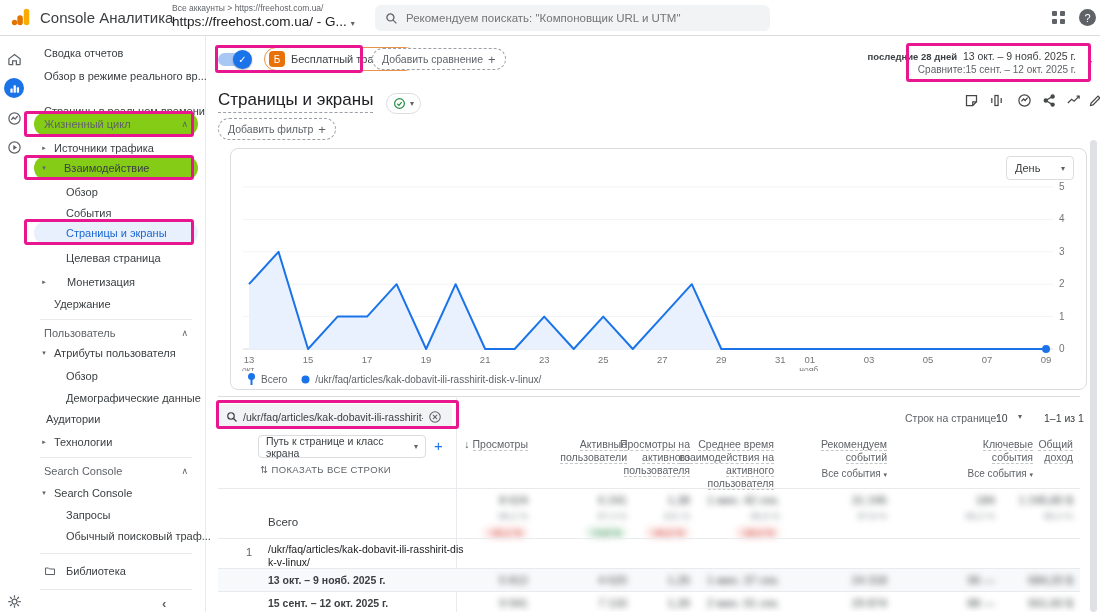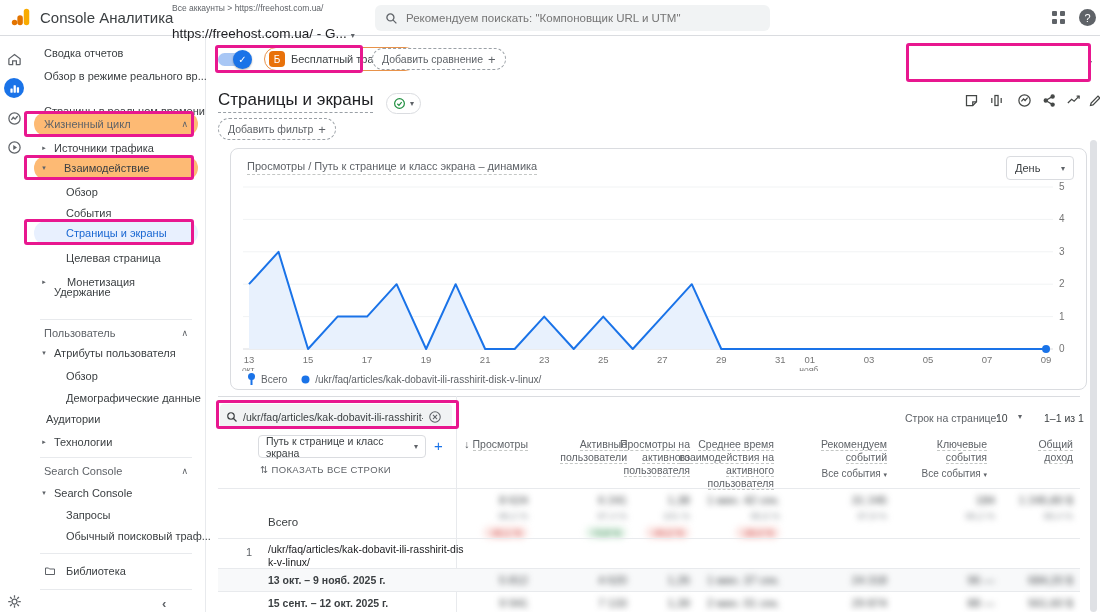--- a/index.html
+++ b/index.html
@@ -4,35 +4,35 @@
 <style>
   *{margin:0;padding:0;box-sizing:border-box}
   html,body{width:1100px;height:612px;overflow:hidden}
   body{position:relative;background:#fff;font-family:"Liberation Sans","DejaVu Sans",sans-serif;font-size:12px;color:#202124}
   
   .topbar{position:absolute;left:0;top:0;width:1100px;height:36px;background:#fff;border-bottom:1px solid #dadce0;z-index:6}
   .brand{position:absolute;left:10px;top:6px;display:flex;align-items:center;gap:8px}
   .brand-name{font-size:15px;color:#3c4043}
   .acct{position:absolute;left:172px;top:3px}
   .acct-small{font-size:8.5px;color:#5f6368;white-space:nowrap}
-  .acct-prop{font-size:13.5px;color:#202124;margin-top:13px;white-space:nowrap}
+  .acct-prop{font-size:13.5px;color:#202124;margin-top:1px;white-space:nowrap}
   .acct-caret{color:#5f6368;font-size:8px;margin-left:4px}
   .gsearch{position:absolute;left:375px;top:5px;width:395px;height:26px;background:#f1f3f4;border-radius:6px;display:flex;align-items:center;padding:0 10px;gap:8px}
   .gsearch input{border:none;background:transparent;outline:none;font-size:11.5px;color:#5f6368;width:340px;font-family:inherit}
   .grid-icon{position:absolute;left:1052px;top:11px;width:14px;height:14px;display:grid;grid-template-columns:5px 5px;grid-template-rows:5px 5px;gap:3px}
   .grid-icon span{background:#5f6368;border-radius:1px}
   .help-icon{position:absolute;left:1079px;top:9px;width:17px;height:17px;border-radius:50%;background:#5f6368;color:#fff;font-size:11px;display:flex;align-items:center;justify-content:center}
   
   .rail{position:absolute;left:0;top:36px;width:28px;height:576px;background:#fff;z-index:4}
   .rail-ic{position:absolute;left:5px;width:18px;height:18px;display:flex;align-items:center;justify-content:center;color:#5f6368}
   .rail-active{background:#1a73e8;border-radius:50%;width:20px;height:20px;left:4px}
   
   .sidebar{position:absolute;left:28px;top:36px;width:178px;height:576px;background:#fff;border-right:1px solid #e8eaed;z-index:4}
   .sb-row{position:absolute;left:6px;width:164px;height:24px;display:flex;align-items:center;border-radius:12px;font-size:11px;color:#3c4043;cursor:pointer;white-space:nowrap}
-  .pill-gray{background:#fdba74}
+  .pill-gray{background:#84cc16}
   .pill-active{background:#e8f0fe}
   .pill-active .lbl{color:#1967d2}
   .sb-caret{width:12px;margin-left:4px;font-size:7px;color:#5f6368;text-align:center;flex:none}
   .sb-chev{margin-left:auto;margin-right:10px;color:#5f6368;font-size:9px}
   .hdr .lbl{color:#5f6368}
   .sb-div{position:absolute;left:12px;width:152px;height:1px;background:#e8eaed}
   .sb-collapse{position:absolute;left:134px;top:560px;font-size:13px;color:#5f6368;font-weight:bold;cursor:pointer}
   
   .main{position:absolute;left:206px;top:36px;width:894px;height:576px;background:#fff}
   .toggle{position:absolute;left:12px;top:17px;width:30px;height:13px;border-radius:7px;background:#a8c7f5}
@@ -184,21 +184,21 @@
       <div class="sb-row pill-active" style="top: 185px;">
         <span class="lbl" style="margin-left: 32px;">Страницы и экраны</span>
       </div>
       <div class="sb-row" style="top: 210px;">
         <span class="lbl" style="margin-left: 32px;">Целевая страница</span>
       </div>
       <div class="sb-row" style="top: 234px;">
         <span class="sb-caret">▸</span>
         <span class="lbl" style="margin-left: 17px;">Монетизация</span>
       </div>
-      <div class="sb-row" style="top: 244px; text-align: center;">
+      <div class="sb-row" style="top: 256px; text-align: center;">
         <span class="lbl" style="margin-left: 20px;">Удержание</span>
       </div>
       <div class="sb-div" style="top: 283px;"></div>
       <div class="sb-row hdr" style="top: 285px;">
         <span class="lbl" style="margin-left: 10px;">Пользователь</span>
         <span class="sb-chev">∧</span>
       </div>
       <div class="sb-row" style="top: 305px;">
         <span class="sb-caret">▾</span>
         <span class="lbl" style="margin-left: 4px;">Атрибуты пользователя</span>
@@ -252,20 +252,24 @@
     </div>
   <div class="seg-chip">
     <span class="seg-badge">Б</span>
     <span class="seg-label">Бесплатный трафик</span>
     <span class="seg-x">✕</span>
   </div>
   <div class="dash-chip" style="left:166px;top:12px">
     <span>Добавить сравнение</span>
       <span class="plus">+</span>
   </div>
+  <div class="dates">
+    <div class="l1"><b>последние 28 дней</b>&nbsp;&nbsp;<span>13 окт. – 9 нояб. 2025 г.</span></div>
+    <div class="l2">Сравните:15 сент. – 12 окт. 2025 г.</div>
+  </div>
   <span class="dates-caret">▾</span>
 
   <h1 class="rtitle" style="font-weight:400">Страницы и экраны</h1>
   <div class="tpill">
     <svg width="13" height="13" viewBox="0 0 24 24" fill="none" stroke="#1e8e3e" stroke-width="2.2">
         <circle cx="12" cy="12" r="9"></circle>
         <polyline points="8,12.5 11,15.5 16,9.5"></polyline>
       </svg>
     <span style="font-size:8px;color:#5f6368">▾</span>
   </div>
@@ -308,21 +312,20 @@
         <path d="M4 20l1-4L16 5l3 3L8 19z"></path>
       </svg>
     </span>
 
   <div class="dash-chip" style="left:12px;top:82px">
     <span>Добавить фильтр</span>
       <span class="plus">+</span>
   </div>
 
   <section class="card">
-    <div class="card-title">Просмотры / Путь к странице и класс экрана – динамика</div>
     <div class="gran">
       <span>День</span>
       <span style="font-size:8px;color:#5f6368">▾</span>
     </div>
     <svg id="chartsvg" style="position:absolute;left:0;top:28px" width="855" height="194" viewBox="0 0 855 194">
         <line x1="12" y1="172" x2="822" y2="172" stroke="#dadce0" stroke-width="1"></line>
         <text x="828" y="175" font-size="10" fill="#757575">0</text>
         <line x1="12" y1="139.6" x2="822" y2="139.6" stroke="#f1f3f4" stroke-width="1"></line>
         <text x="828" y="142.6" font-size="10" fill="#757575">1</text>
         <line x1="12" y1="107.2" x2="822" y2="107.2" stroke="#f1f3f4" stroke-width="1"></line>
@@ -402,21 +405,21 @@
   </div>
   <span class="dimplus">+</span>
   <div class="showall"><span style="color:#5f6368">⇅</span> <span>ПОКАЗАТЬ ВСЕ СТРОКИ</span></div>
 
   <div>
       <div class="th" style="left: 240px; width: 82px;"><span>↓ </span><span class="thu">Просмотры</span></div>
       <div class="th" style="left: 321px; width: 100px;"><span class="thu">Активные пользователи</span></div>
       <div class="th" style="left: 384px; width: 100px;"><span class="thu">Просмотры на активного пользователя</span></div>
       <div class="th" style="left: 456px; width: 112px;"><span class="thu">Среднее время взаимодействия на активного пользователя</span></div>
       <div class="th" style="left: 586px; width: 95px;"><span class="thu">Рекомендуем событий</span><div class="flt">Все события <span style="font-size: 7px;">▾</span></div></div>
-      <div class="th" style="left: 696px; width: 85px; text-align: right;"><span class="thu">Ключевые события</span><div class="flt">Все события <span style="font-size: 7px;">▾</span></div></div>
+      <div class="th" style="left: 742px; width: 85px; text-align: right;"><span class="thu">Ключевые события</span><div class="flt">Все события <span style="font-size: 7px;">▾</span></div></div>
       <div class="th" style="left: 807px; width: 60px;"><span class="thu">Общий доход</span></div>
     </div>
 
   <div class="row" style="top:452px;height:50px">
     <span style="position:absolute;left:50px;top:27px;font-size:11.5px;color:#3c4043">Всего</span>
     <div>
         <div class="cell" style="left: 228px; width: 82px; top: 5px;">
           <div class="bnum blur3">8 624</div>
           <div class="bshare blur3">98,2 %</div>
           <div class="chipwrap"><span class="chip blur3 red">-42,1 %</span></div>

